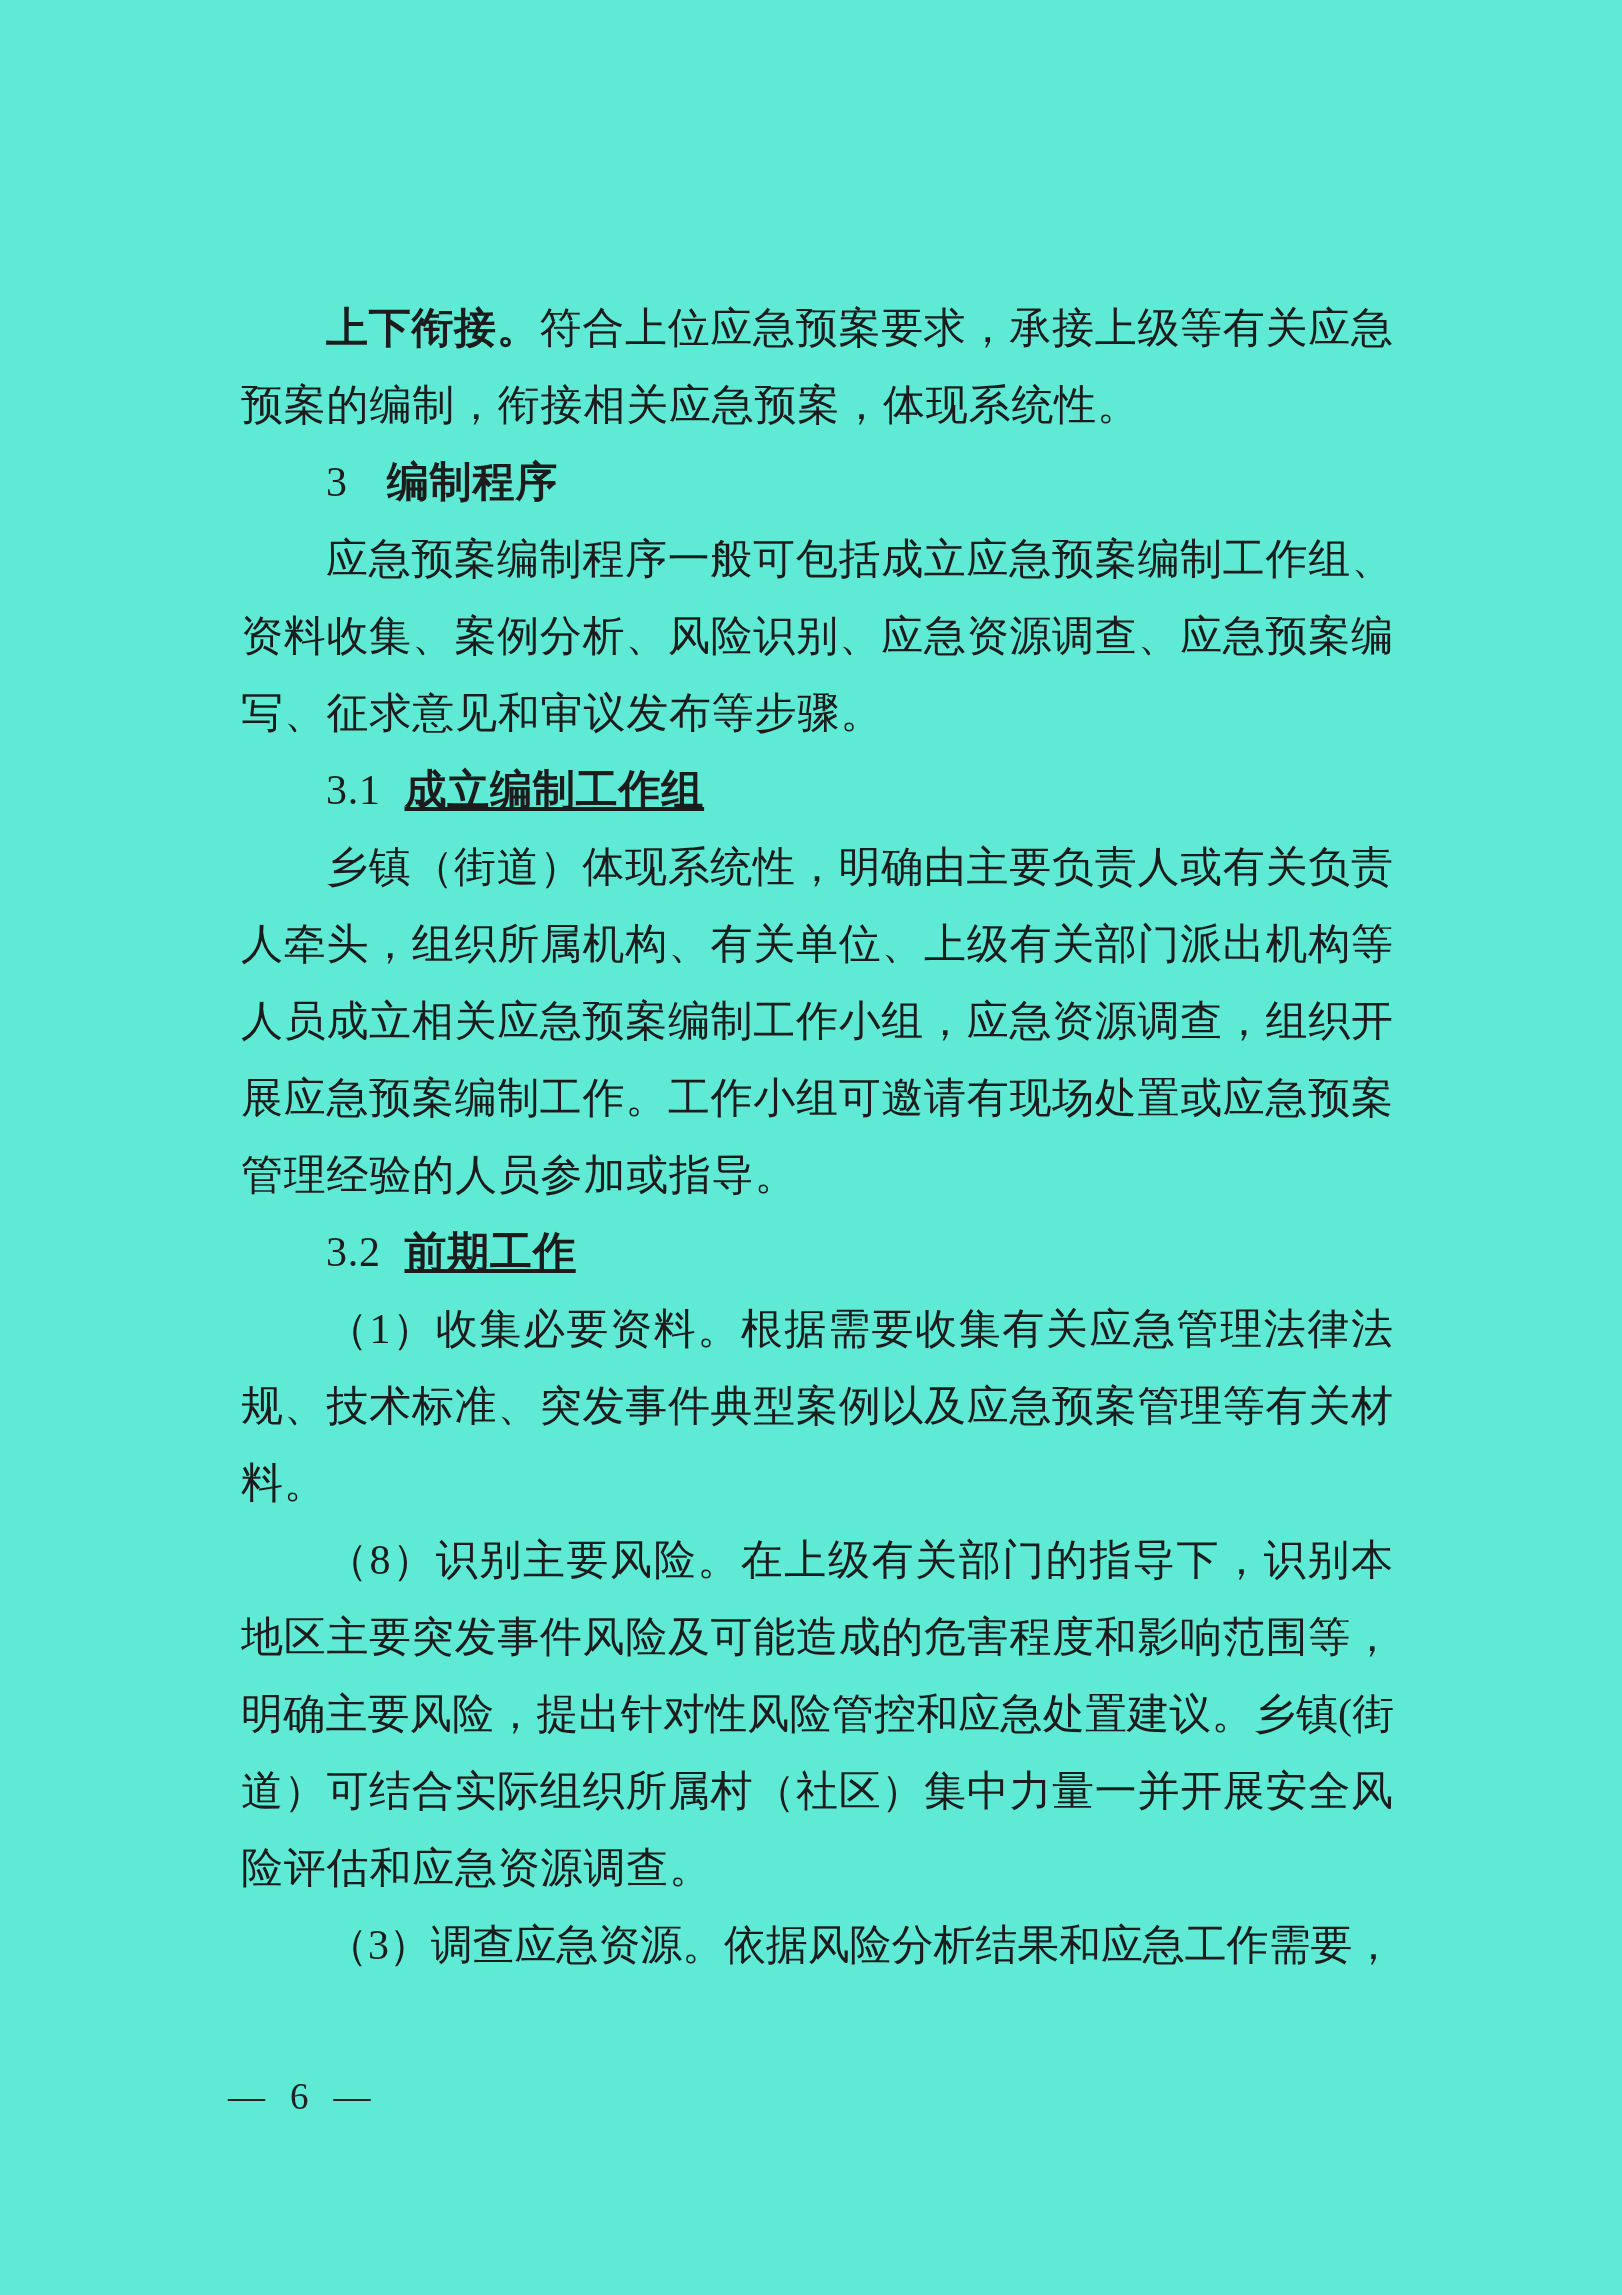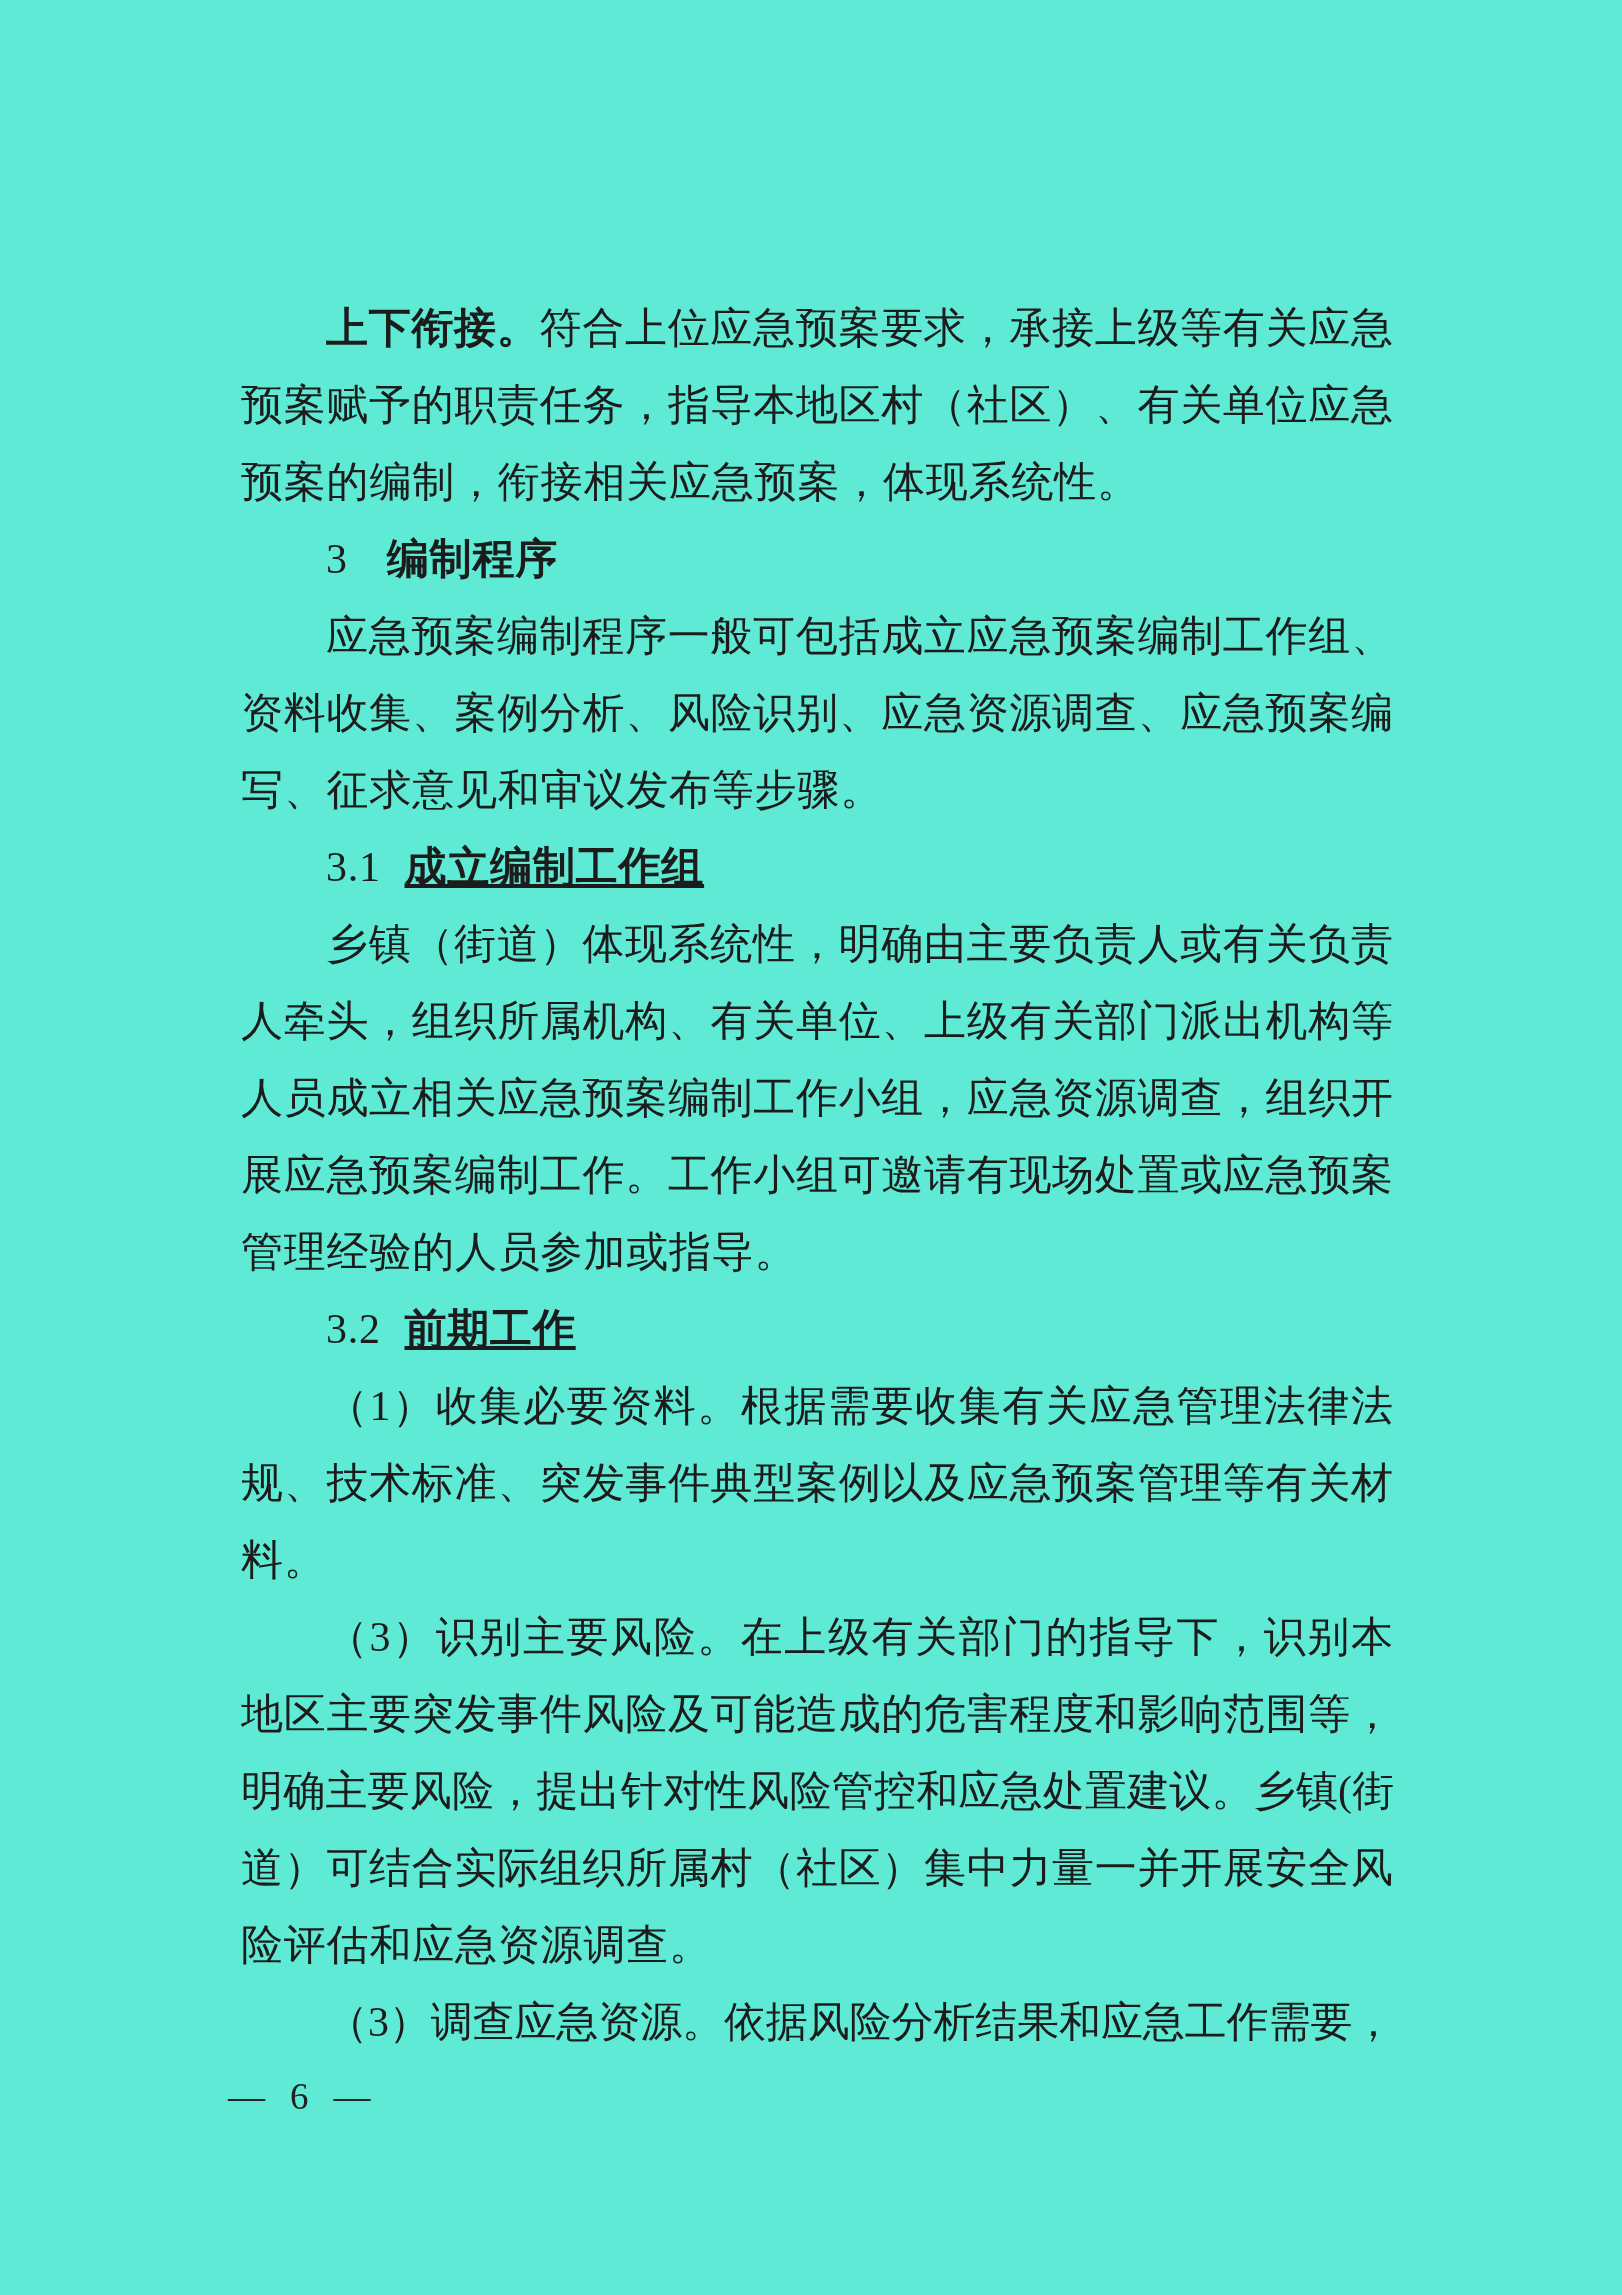--- a/index.html
+++ b/index.html
@@ -54,21 +54,20 @@
   }
 </style>
 </head>
 <body>
 
 <div class="page">
 
   <main class="text-block">
 
     <div class="line indent justify"><span class="lead-bold">上下衔接。</span><span>符合上位应急预案要求，承接上级等有关应急</span></div>
-    <div class="line justify">预案赋予的职责任务，指导本地区村（社区）、有关单位应急</div>
     <div class="line">预案的编制，衔接相关应急预案，体现系统性。</div>
 
     <div class="line heading indent"><span class="hnum">3</span><span class="htitle">编制程序</span></div>
 
     <div class="line indent justify">应急预案编制程序一般可包括成立应急预案编制工作组、</div>
     <div class="line justify">资料收集、案例分析、风险识别、应急资源调查、应急预案编</div>
     <div class="line">写、征求意见和审议发布等步骤。</div>
 
     <div class="line heading indent"><span class="hnum">3.1</span><span class="htitle sub">成立编制工作组</span></div>
 
@@ -77,21 +76,21 @@
     <div class="line justify">人员成立相关应急预案编制工作小组，应急资源调查，组织开</div>
     <div class="line justify">展应急预案编制工作。工作小组可邀请有现场处置或应急预案</div>
     <div class="line">管理经验的人员参加或指导。</div>
 
     <div class="line heading indent"><span class="hnum">3.2</span><span class="htitle sub">前期工作</span></div>
 
     <div class="line indent justify">（1）收集必要资料。根据需要收集有关应急管理法律法</div>
     <div class="line justify">规、技术标准、突发事件典型案例以及应急预案管理等有关材</div>
     <div class="line">料。</div>
 
-    <div class="line indent justify">（3）识别主要风险。在上级有关部门的指导下，识别本</div>
+    <div class="line indent justify">（8）识别主要风险。在上级有关部门的指导下，识别本</div>
     <div class="line justify">地区主要突发事件风险及可能造成的危害程度和影响范围等，</div>
     <div class="line justify tight">明确主要风险，提出针对性风险管控和应急处置建议。乡镇(街</div>
     <div class="line justify">道）可结合实际组织所属村（社区）集中力量一并开展安全风</div>
     <div class="line">险评估和应急资源调查。</div>
 
     <div class="line indent justify tight">（3）调查应急资源。依据风险分析结果和应急工作需要，</div>
 
   </main>
 
   <div class="page-number">— 6 —</div>

